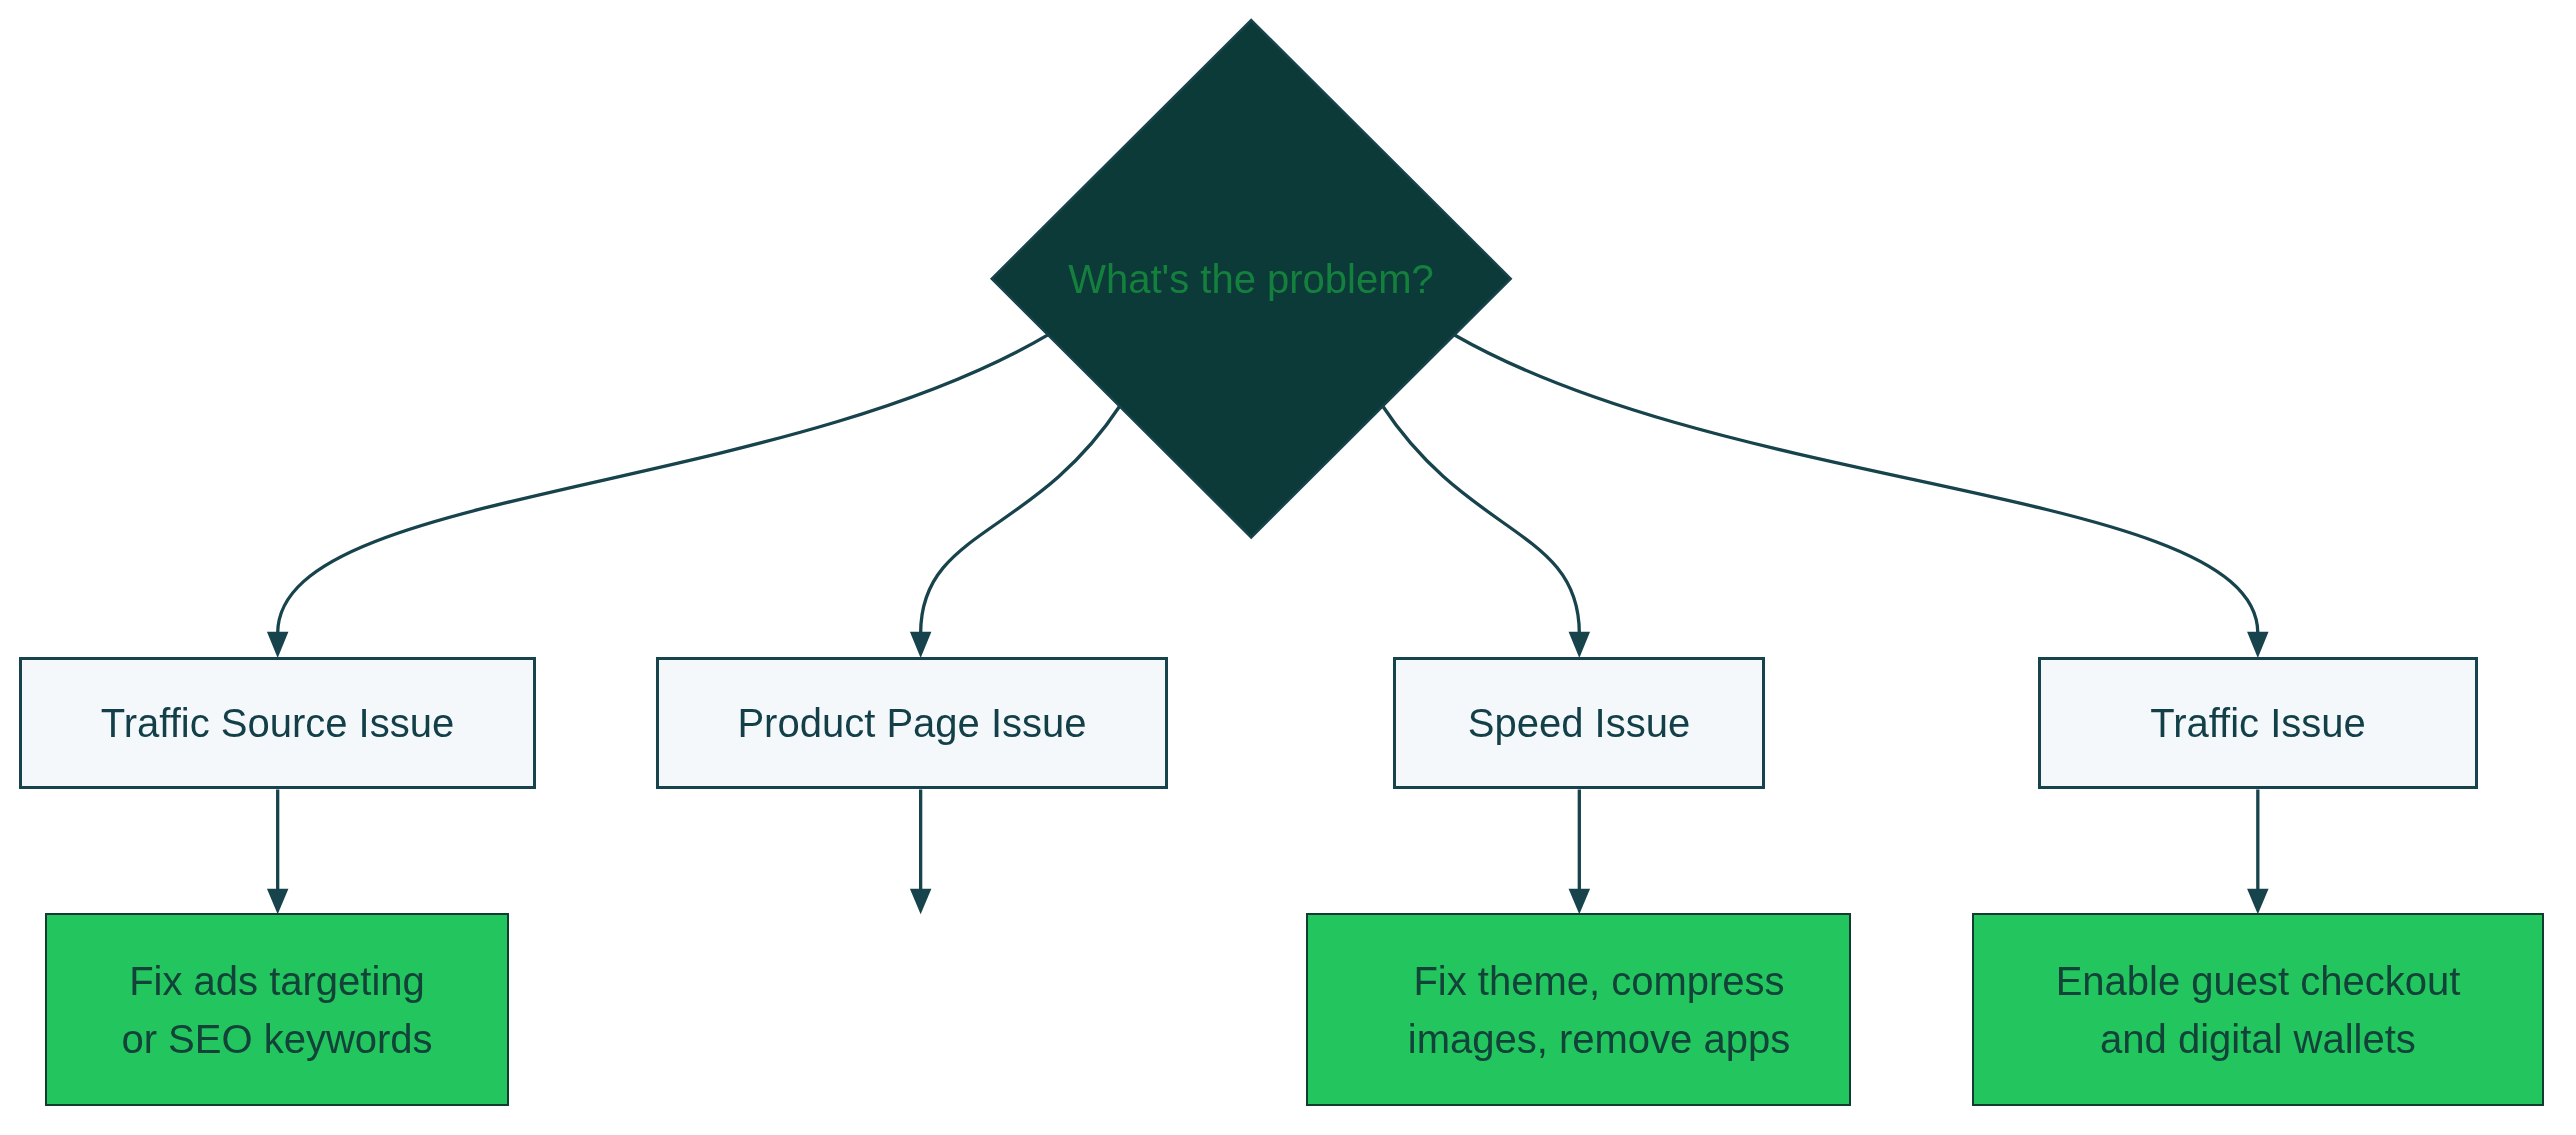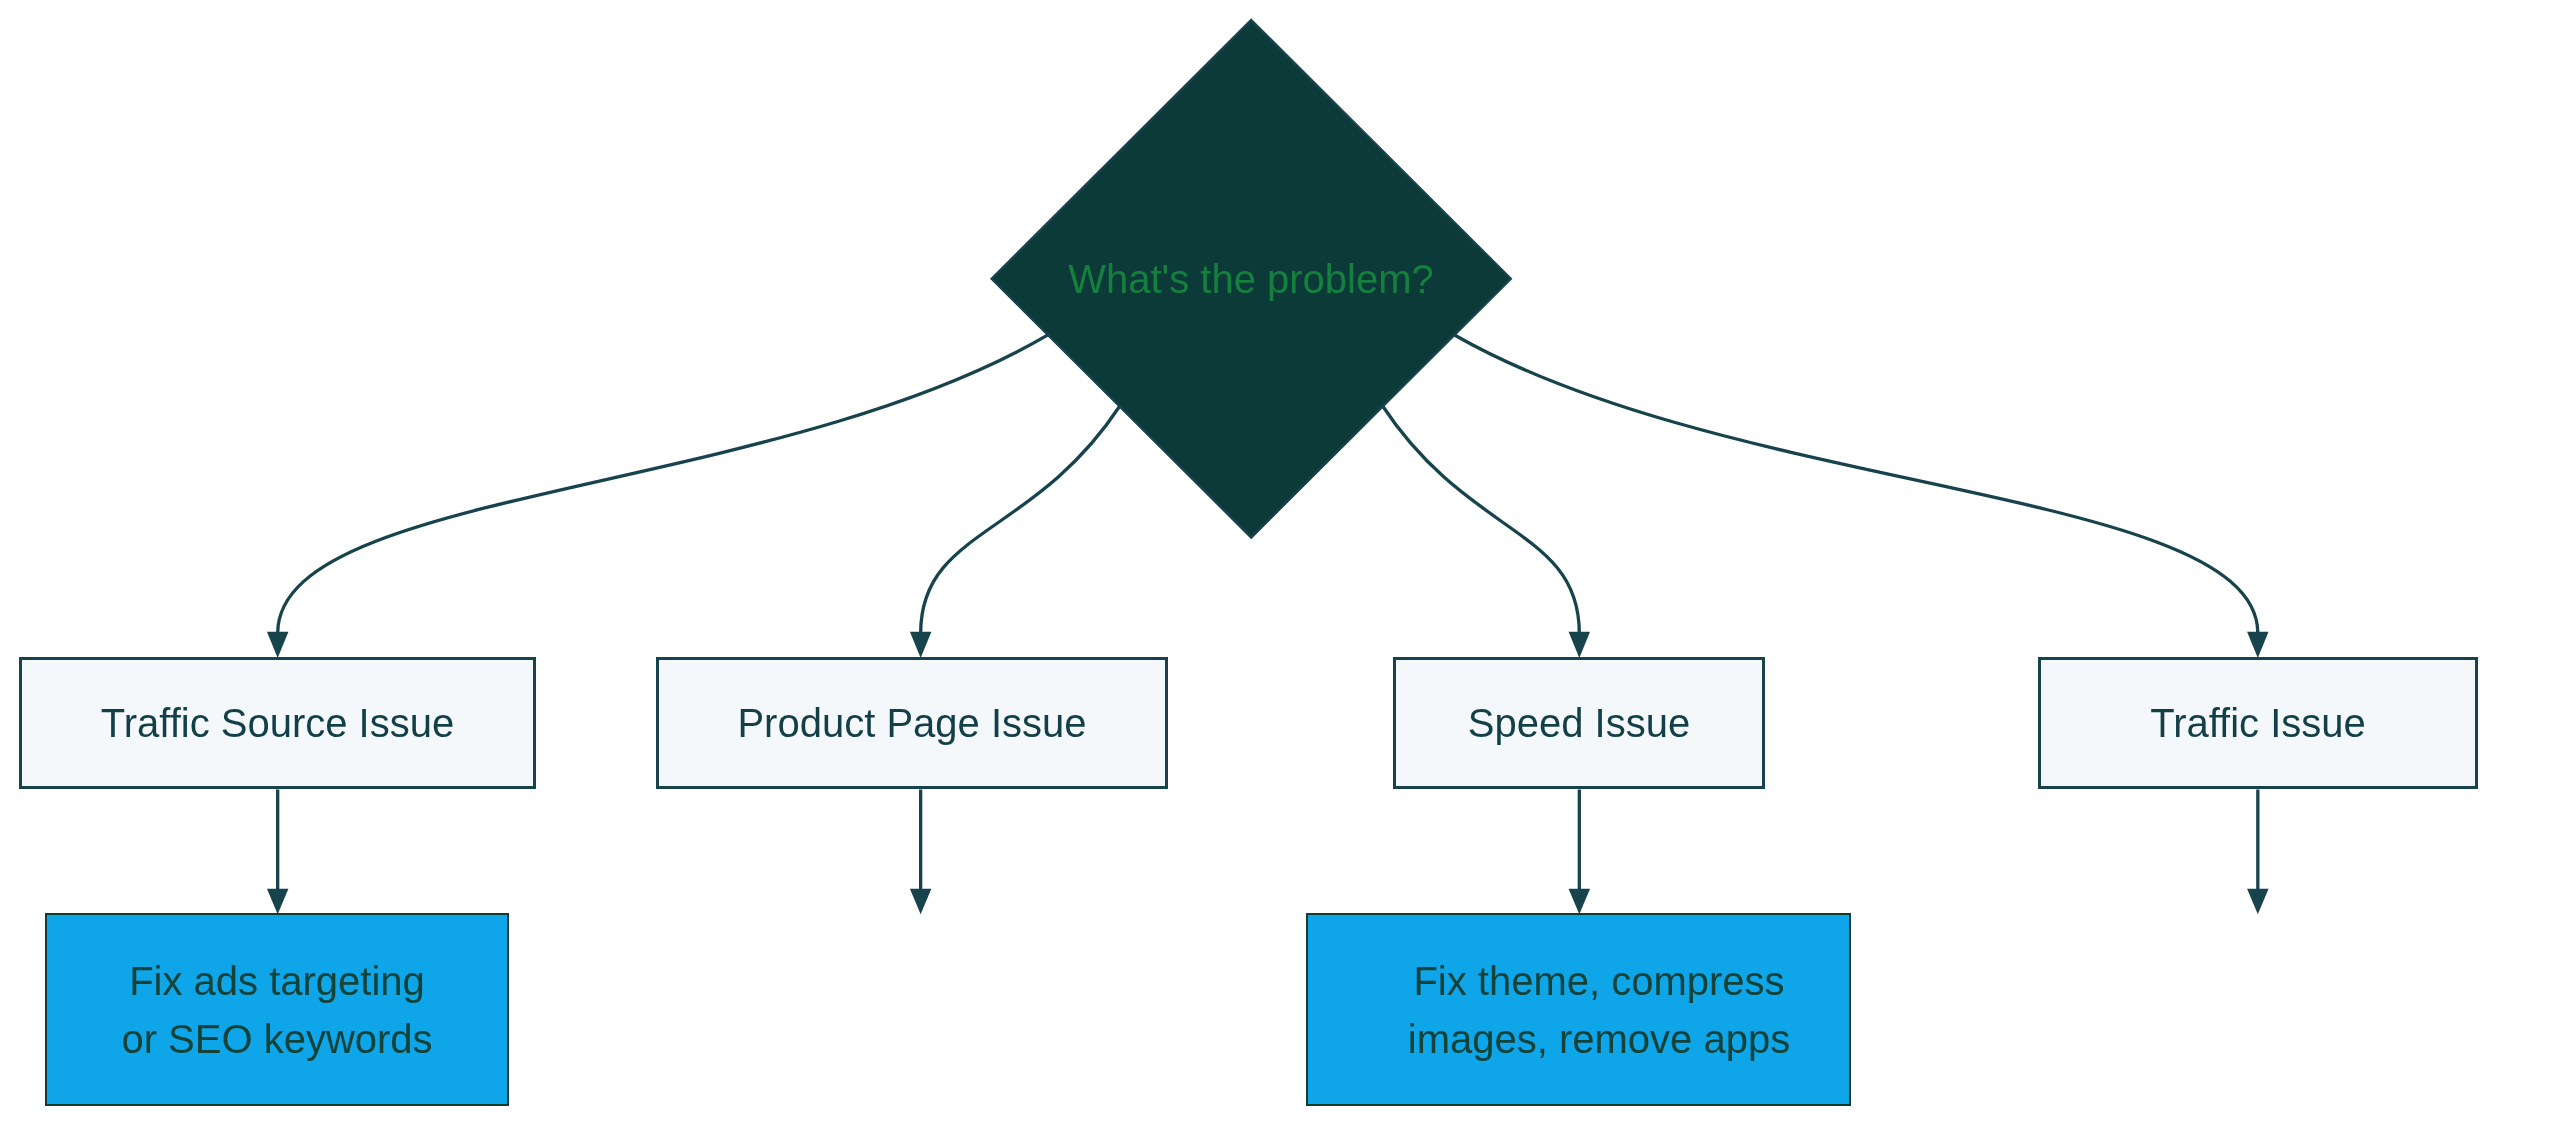--- a/index.html
+++ b/index.html
@@ -40,21 +40,21 @@
   .problem {
     top: 657px;
     height: 132px;
     background: #f5f8fa;
     border: 3.3px solid #17434c;
     color: #123f48;
   }
   .solution {
     top: 913px;
     height: 193px;
-    background: #0ea5e9;
+    background: #22c55e;
     border: 2.5px solid #123c2f;
     color: #134238;
   }
 </style>
 </head>
 <body>
 
 <div class="canvas">
 
   <svg class="edges" viewBox="0 0 3117 1374" xmlns="http://www.w3.org/2000/svg">
@@ -86,15 +86,17 @@
 
   <div class="node problem" style="left:19px;   width:517px;">Traffic Source Issue</div>
   <div class="node problem" style="left:656px;  width:512px;">Product Page Issue</div>
   <div class="node problem" style="left:1393px; width:372px;">Speed Issue</div>
   <div class="node problem" style="left:2038px; width:440px;">Traffic Issue</div>
 
   <div class="node solution" style="left:45px;   width:464px;">Fix ads targeting
 or SEO keywords</div>
   <div class="node solution" style="left:1306px; width:545px;padding-left:41px;">Fix theme, compress
 images, remove apps</div>
+  <div class="node solution" style="left:1972px; width:572px;">Enable guest checkout
+and digital wallets</div>
 
 </div>
 
 
 </body></html>

